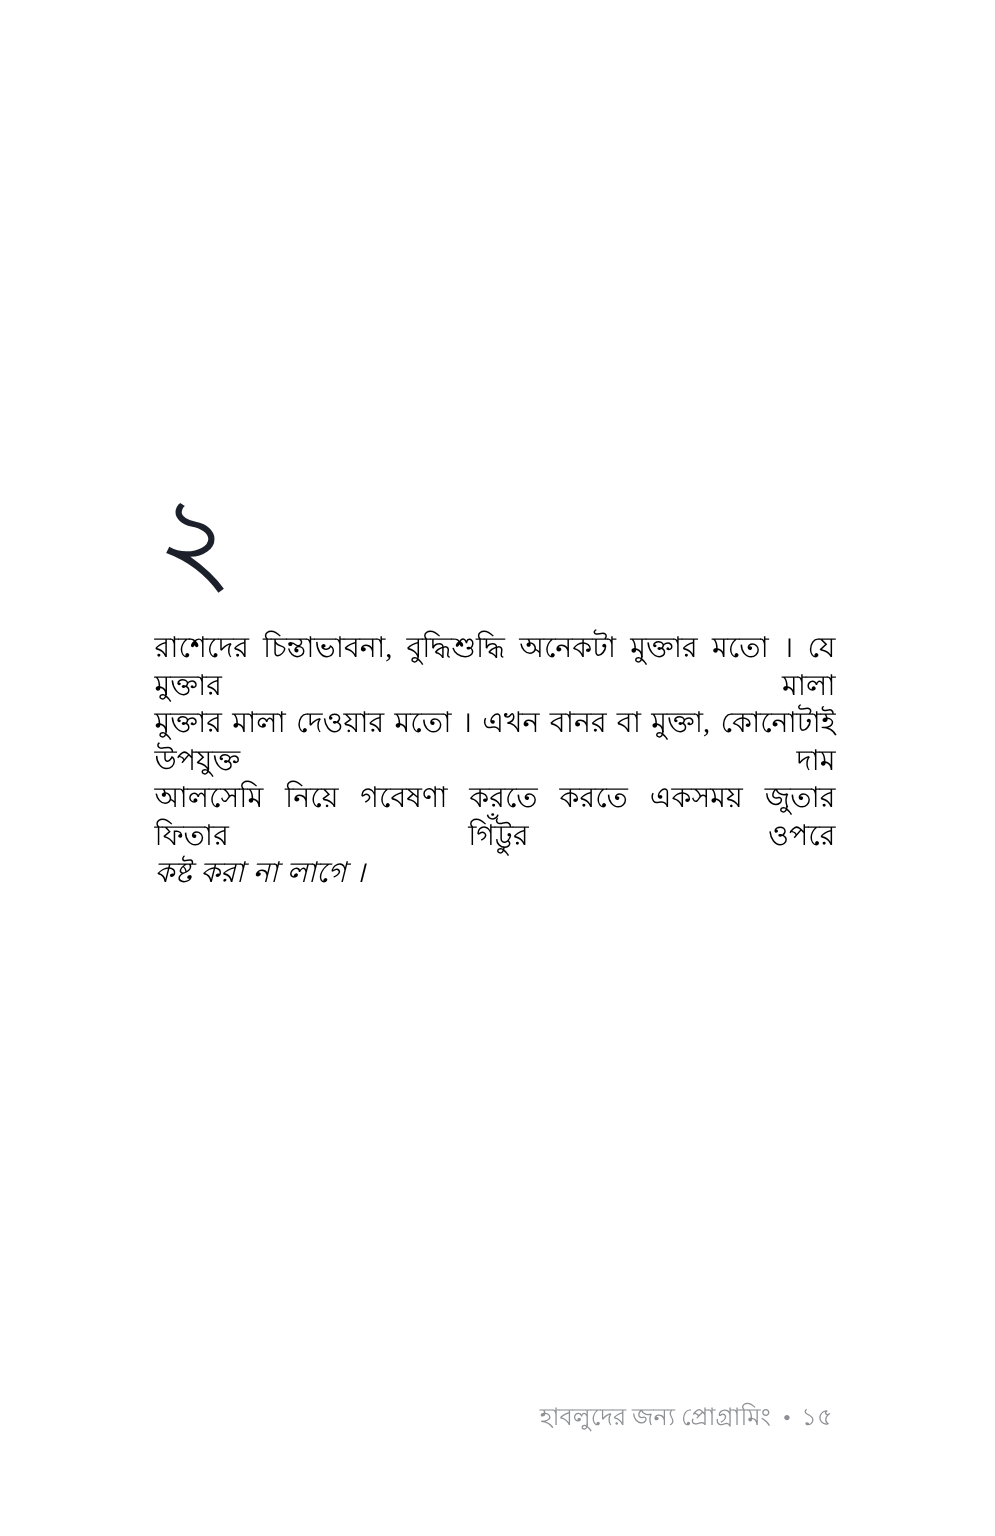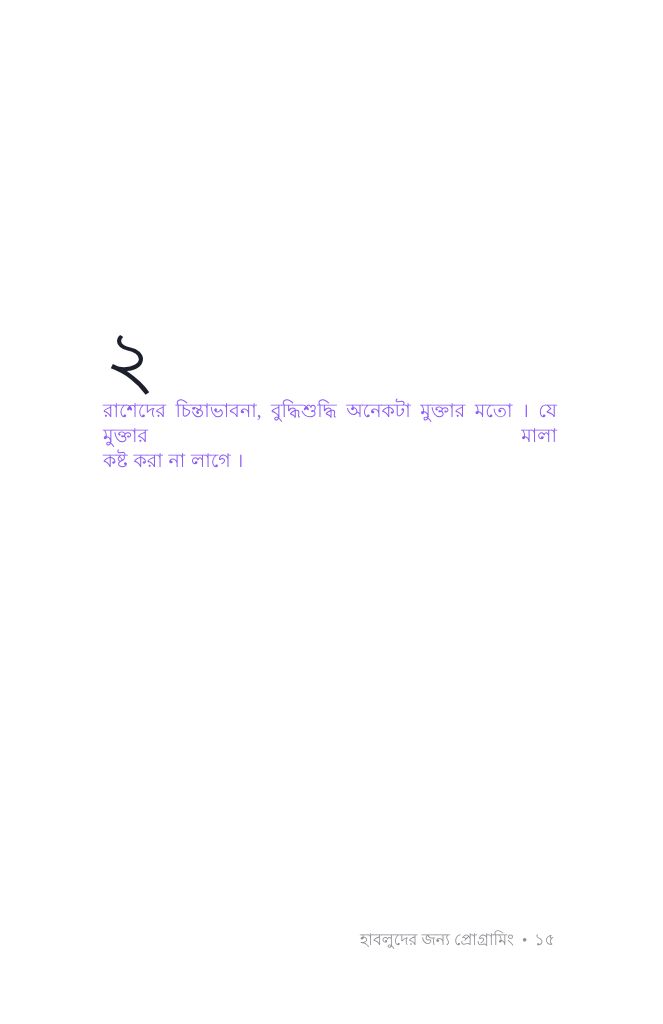--- a/index.html
+++ b/index.html
@@ -21,61 +21,64 @@
     top: 320px;
     font-size: 80px;
     line-height: 80px;
     font-weight: 400;
     color: #1b202b;
     font-family: "DejaVu Serif", "Liberation Serif", serif;
   }
   .body-text {
     position: absolute;
     left: 103px;
-    top: 398px;
+    top: 420px;
     width: 454px;
     font-size: 19px;
     line-height: 25px;
-    color: #8b5cf6;
+    color: #000000;
     word-spacing: 1px;
   }
   .body-text .line {
     text-align: justify;
     text-align-last: justify;
   }
   .body-text .line.last {
     text-align: right;
     text-align-last: left;
+    font-style: italic;
   }
   .footer {
     position: absolute;
     left: 103px;
     top: 930px;
     width: 452px;
     text-align: right;
     font-size: 16px;
-    line-height: 19px;
+    line-height: 32px;
     color: #8e9094;
   }
   .footer .sep {
     display: inline-block;
     margin: 0 7px 0 8px;
     font-size: 15px;
     color: #8e9094;
   }
 </style>
 </head>
 <body>
 
 <div class="page">
 
   <div class="chapter-number">২</div>
 
   <div class="body-text">
       <div class="line">রাশেদের চিন্তাভাবনা, বুদ্ধিশুদ্ধি অনেকটা মুক্তার মতো । যে মুক্তার মালা</div>
+      <div class="line">মুক্তার মালা দেওয়ার মতো । এখন বানর বা মুক্তা, কোনোটাই উপযুক্ত দাম</div>
+      <div class="line">আলসেমি নিয়ে গবেষণা করতে করতে একসময় জুতার ফিতার গিঁট্টুর ওপরে</div>
       <div class="line last">কষ্ট করা না লাগে ।</div>
     </div>
 
   <div class="footer">
     <span>হাবলুদের জন্য প্রোগ্রামিং</span><span class="sep">•</span><span>১৫</span>
   </div>
 
 </div>
 
 </body></html>

